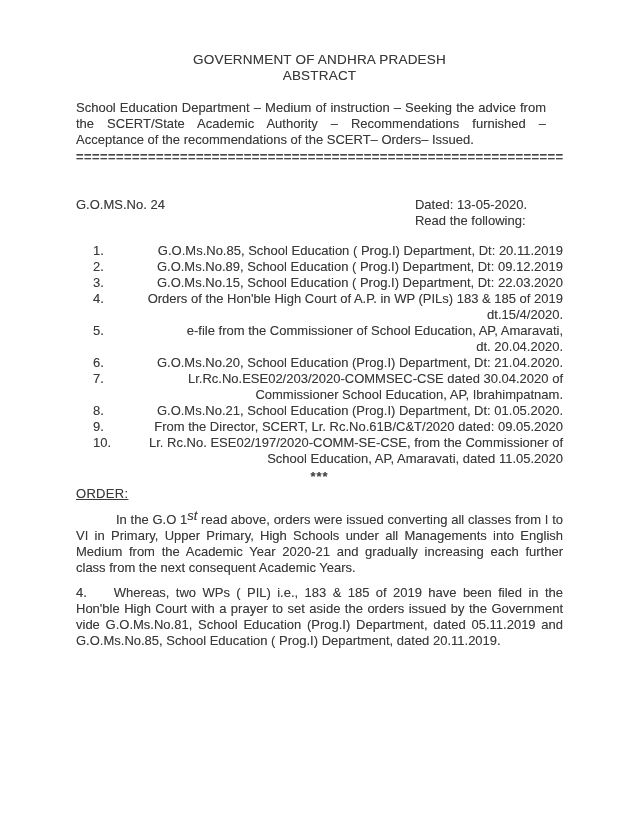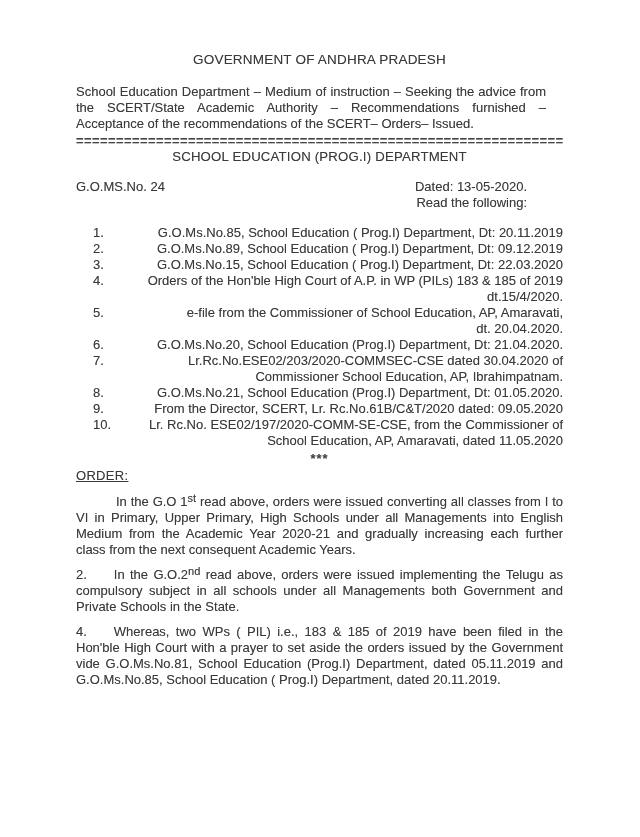--- a/index.html
+++ b/index.html
@@ -38,27 +38,27 @@
     overflow: hidden;
     letter-spacing: 0.4px;
     font-weight: bold;
     color: #454545;
   }
   .dept-line {
     font-size: 13.2px;
     letter-spacing: 0.2px;
   }
   .meta-row {
-    margin-top: 14px;
+    margin-top: 32px;
     display: flex;
     justify-content: space-between;
     align-items: flex-start;
   }
   .meta-right {
-    text-align: right;
+    text-align: left;
     margin-right: 36px;
   }
   ol.refs {
     list-style: none;
     margin: 14px 0 0 0;
     padding: 0;
   }
   ol.refs li {
     display: flex;
     align-items: flex-start;
@@ -90,38 +90,39 @@
     text-align: justify;
   }
   .order-paras p.body-para.p1 { margin-top: 10px; }
   .order-paras p.body-para.first-indent { text-indent: 40px; }
   .para-num { }
   .para-gap {
     display: inline-block;
     width: 27px;
   }
   sup {
-    font-size: 11px;
+    font-size: 13px;
     line-height: 0;
     vertical-align: 4px;
+    font-style: italic;
   }
 </style>
 </head>
 <body>
 
 <div class="page">
 
   <div class="center title-line">GOVERNMENT OF ANDHRA PRADESH</div>
 
+  <div class="center title-line">ABSTRACT</div>
 
   <p class="subject">School Education Department – Medium of instruction – Seeking the advice from the SCERT/State Academic Authority – Recommendations furnished – Acceptance of the recommendations of the SCERT– Orders– Issued.</p>
 
   <div class="separator">================================================================</div>
 
-  <div class="center dept-line">SCHOOL EDUCATION (PROG.I) DEPARTMENT</div>
 
   <div class="meta-row">
     <div>G.O.MS.No. 24</div>
     <div class="meta-right">
       <div>Dated: 13-05-2020.</div>
       <div>Read the following:</div>
     </div>
   </div>
 
   <ol class="refs">
@@ -170,17 +171,16 @@
 School Education, AP, Amaravati, dated 11.05.2020</span>
       </li>
     </ol>
 
   <div class="stars">***</div>
 
   <div class="order-heading">ORDER:</div>
 
   <div class="order-paras">
       <p class="body-para p1 first-indent">In the G.O 1<sup>st</sup> read above, orders were issued converting all classes from I to VI in Primary, Upper Primary, High Schools under all Managements into English Medium from the Academic Year 2020-21 and gradually increasing each further class from the next consequent Academic Years.</p>
-      <p class="body-para"><span class="para-num">2.</span><span class="para-gap"></span>In the G.O.2<sup>nd</sup> read above, orders were issued implementing the Telugu as compulsory subject in all schools under all Managements both Government and Private Schools in the State.</p>
       <p class="body-para"><span class="para-num">4.</span><span class="para-gap"></span>Whereas, two WPs ( PIL) i.e., 183 &amp; 185 of 2019 have been filed in the Hon'ble High Court with a prayer to set aside the orders issued by the Government vide G.O.Ms.No.81, School Education (Prog.I) Department, dated 05.11.2019 and G.O.Ms.No.85, School Education ( Prog.I) Department, dated 20.11.2019.</p>
     </div>
 
 </div>
 
 </body></html>

